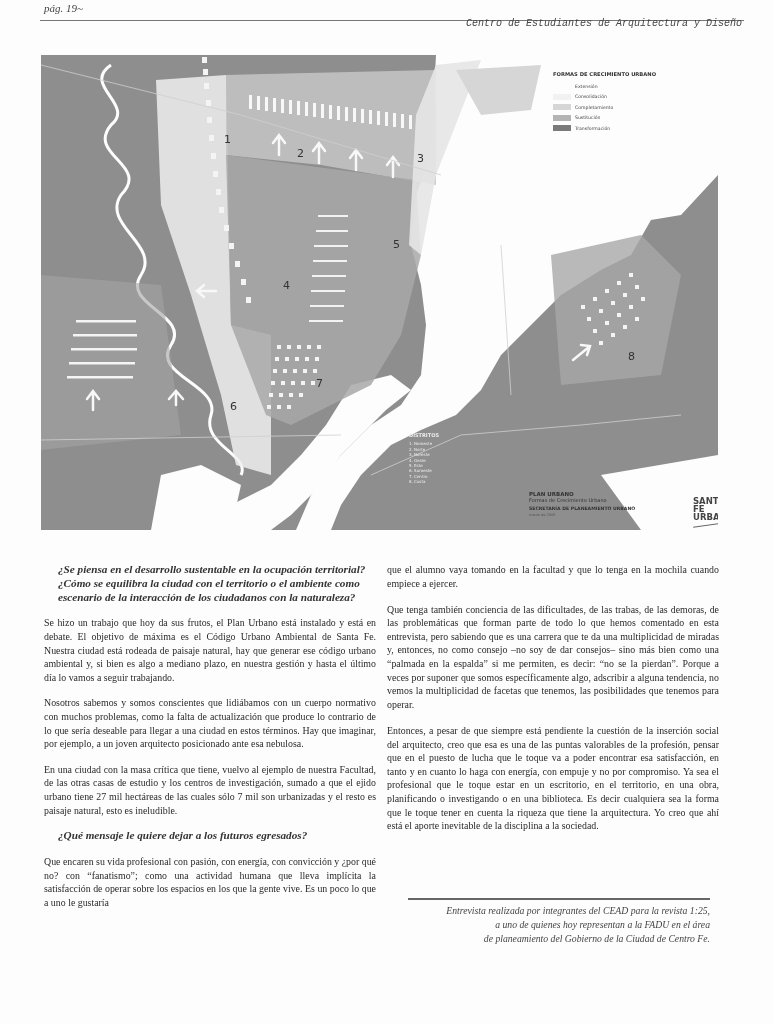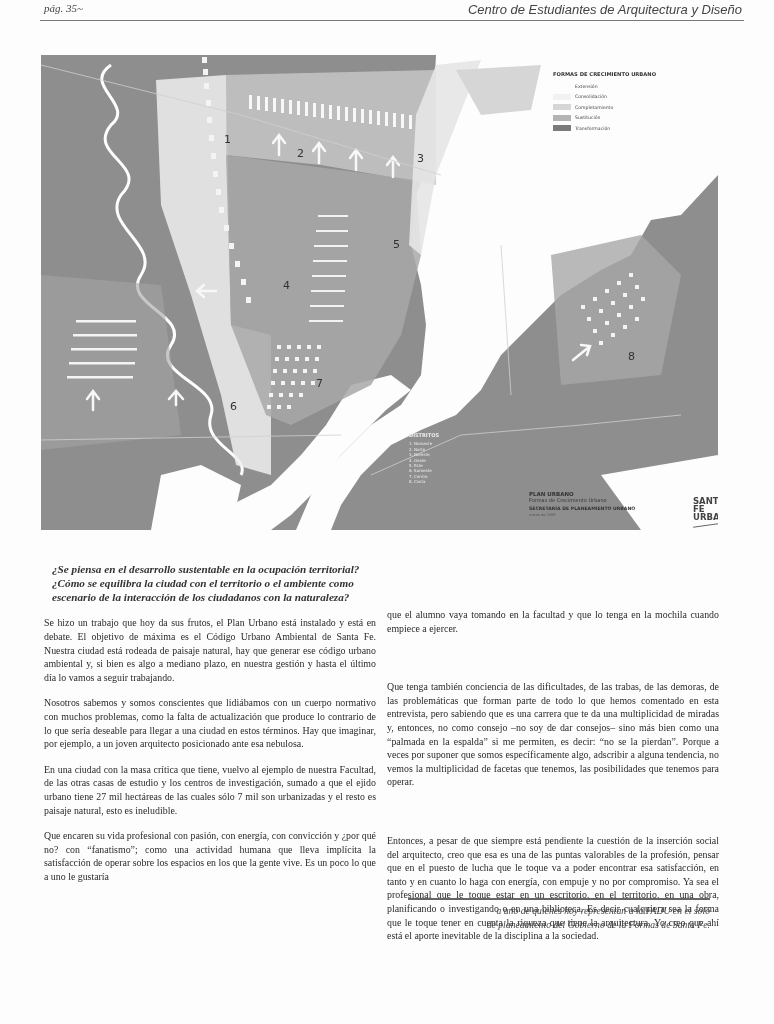--- a/index.html
+++ b/index.html
@@ -1,52 +1,52 @@
 <!DOCTYPE html>
 <html><head>
 <meta charset="utf-8">
 <style>
   html, body { margin:0; padding:0; }
   body { width:774px; height:1024px; background:#fdfdfd; position:relative; overflow:hidden;
          font-family:"DejaVu Serif","Liberation Serif",serif; color:#2a2a2a; }
   .header { position:absolute; left:40px; right:30px; top:0; height:20px; border-bottom:1.5px solid #777; }
   .header .pg { position:absolute; left:4px; top:2px; font-style:italic; font-size:11px; color:#444; font-family:"Liberation Serif",serif; }
-  .header .pub { position:absolute; right:2px; top:2px; font-style:italic; font-size:13px; color:#444; font-family:Liberation Sans, sans-serif; }
+  .header .pub { position:absolute; right:2px; top:18px; font-style:italic; font-size:10px; color:#444; font-family:Liberation Mono, monospace; }
 
   .map { position:absolute; left:41px; top:55px; width:677px; height:475px; background:#8e8e8e; overflow:hidden; }
   .map svg { position:absolute; left:0; top:0; width:677px; height:475px; }
   .legend { position:absolute; left:512px; top:16px; font-family:"DejaVu Sans","Liberation Sans",sans-serif; font-size:4.6px; color:#444; }
   .legend .lt { font-weight:bold; font-size:5.2px; margin-bottom:4px; color:#333; }
   .legend .row { display:flex; align-items:center; height:10.5px; }
   .legend .sw { width:18px; height:6px; margin-right:4px; }
   .map-label { position:absolute; font-family:"DejaVu Sans","Liberation Sans",sans-serif; color:#333; font-size:11px; }
   .districts { position:absolute; left:368px; top:378px; font-family:"DejaVu Sans",sans-serif; color:#eee; font-size:4px; line-height:5.4px; }
   .districts .dt { font-weight:bold; font-size:5px; margin-bottom:3px; }
   .plan { position:absolute; left:488px; top:436px; font-family:"DejaVu Sans",sans-serif; color:#333; font-size:5px; line-height:6px; }
   .plan .pt { font-weight:bold; font-size:5.5px; }
   .plan .ps { margin-top:3px; font-weight:bold; font-size:4.6px; }
   .plan .pd { font-size:3.5px; color:#555; }
   .brand { position:absolute; left:625px; top:442px; font-family:"DejaVu Sans",sans-serif; font-weight:bold; color:#444; font-size:8.5px; line-height:8px;margin-left:27px; }
   .brand .uline { width:38px; height:1px; background:#666; transform:rotate(-8deg); margin-top:3px; }
 
   .col { position:absolute; width:332px; font-size:9.9px; line-height:13.6px; text-align:justify; font-family:"Liberation Serif",serif; }
   .col.left { left:44px; top:563px; }
   .col.right { left:387px; top:563px; }
-  .q { font-style:italic; font-weight:bold; font-size:11.2px; line-height:13.8px; color:#333; margin:0 0 12px 8px; text-align:left; }
+  .q { font-style:italic; font-weight:bold; font-size:11.2px; line-height:13.8px; color:#333; margin:0 0 12px 14px; text-align:left; }
   .p { margin:0 0 12px 0; }
-  .col.right .p { margin-bottom:12.5px;margin-top:45px; }
+  .col.right .p { margin-bottom:12.5px; }
 
   .credit-rule { position:absolute; left:408px; top:898px; width:302px; height:1.5px; background:#666; }
   .credit { position:absolute; left:390px; top:904px; width:320px; text-align:right; font-style:italic; font-size:9.7px; line-height:14px; color:#444; font-family:"Liberation Serif",serif; }
 </style>
 </head>
 <body>
 
 <div class="header">
-  <span class="pg">pág. 35~</span>
+  <span class="pg">pág. 19~</span>
   <span class="pub">Centro de Estudiantes de Arquitectura y Diseño</span>
 </div>
 
 <div class="map">
   <svg viewBox="0 0 677 475">
 
     <path d="M395 0 L677 0 L677 120 L640 160 L610 165 L590 200 L560 215 L520 240 L490 270 L460 300 L440 335 L415 360 L380 375 L350 390 L320 420 L300 450 L290 475 L255 475 L270 440 L300 400 L330 370 L360 350 L380 320 L385 270 L380 230 L370 190 L375 140 L390 100 Z" fill="#fdfdfd"></path>
     <path d="M310 330 L350 320 L370 335 L345 355 L320 380 L300 400 L280 430 L250 460 L230 475 L165 475 L190 450 L230 430 L260 400 L285 370 Z" fill="#fdfdfd"></path>
     <path d="M120 420 L160 410 L200 430 L190 475 L110 475 Z" fill="#fdfdfd"></path>
     <path d="M560 420 L677 400 L677 475 L600 475 Z" fill="#fdfdfd"></path>
@@ -247,26 +247,28 @@
     <div>URBANO</div>
     <div class="uline"></div>
   </div>
 </div>
 
 <div class="col left">
   <p class="q">¿Se piensa en el desarrollo sustentable en la ocupación territorial? ¿Cómo se equilibra la ciudad con el territorio o el ambiente como escenario de la interacción de los ciudadanos con la naturaleza?</p>
   <p class="p">Se hizo un trabajo que hoy da sus frutos, el Plan Urbano está instalado y está en debate. El objetivo de máxima es el Código Urbano Ambiental de Santa Fe. Nuestra ciudad está rodeada de paisaje natural, hay que generar ese código urbano ambiental y, si bien es algo a mediano plazo, en nuestra gestión y hasta el último día lo vamos a seguir trabajando.</p>
   <p class="p">Nosotros sabemos y somos conscientes que lidiábamos con un cuerpo normativo con muchos problemas, como la falta de actualización que produce lo contrario de lo que sería deseable para llegar a una ciudad en estos términos. Hay que imaginar, por ejemplo, a un joven arquitecto posicionado ante esa nebulosa.</p>
   <p class="p">En una ciudad con la masa crítica que tiene, vuelvo al ejemplo de nuestra Facultad, de las otras casas de estudio y los centros de investigación, sumado a que el ejido urbano tiene 27 mil hectáreas de las cuales sólo 7 mil son urbanizadas y el resto es paisaje natural, esto es ineludible.</p>
+  <p class="q">¿Qué mensaje le quiere dejar a los futuros egresados?</p>
   <p class="p">Que encaren su vida profesional con pasión, con energía, con convicción y ¿por qué no? con “fanatismo”; como una actividad humana que lleva implícita la satisfacción de operar sobre los espacios en los que la gente vive. Es un poco lo que a uno le gustaría</p>
 </div>
 
 <div class="col right">
   <p class="p">que el alumno vaya tomando en la facultad y que lo tenga en la mochila cuando empiece a ejercer.</p>
   <p class="p">Que tenga también conciencia de las dificultades, de las trabas, de las demoras, de las problemáticas que forman parte de todo lo que hemos comentado en esta entrevista, pero sabiendo que es una carrera que te da una multiplicidad de miradas y, entonces, no como consejo –no soy de dar consejos– sino más bien como una “palmada en la espalda” si me permiten, es decir: “no se la pierdan”. Porque a veces por suponer que somos específicamente algo, adscribir a alguna tendencia, no vemos la multiplicidad de facetas que tenemos, las posibilidades que tenemos para operar.</p>
   <p class="p">Entonces, a pesar de que siempre está pendiente la cuestión de la inserción social del arquitecto, creo que esa es una de las puntas valorables de la profesión, pensar que en el puesto de lucha que le toque va a poder encontrar esa satisfacción, en tanto y en cuanto lo haga con energía, con empuje y no por compromiso. Ya sea el profesional que le toque estar en un escritorio, en el territorio, en una obra, planificando o investigando o en una biblioteca. Es decir cualquiera sea la forma que le toque tener en cuenta la riqueza que tiene la arquitectura. Yo creo que ahí está el aporte inevitable de la disciplina a la sociedad.</p>
 </div>
 
 <div class="credit-rule"></div>
 <div class="credit">
-  <div>a uno de quienes hoy representan a la FADU en el sólo</div>
-  <div>de planeamiento del Gobierno de la Formas de Santa Fe.</div>
+  <div>Entrevista realizada por  integrantes del CEAD para la revista 1:25,</div>
+  <div>a uno de quienes hoy representan a la FADU en el área</div>
+  <div>de planeamiento del Gobierno de la Ciudad de Centro Fe.</div>
 </div>
 
 </body></html>

